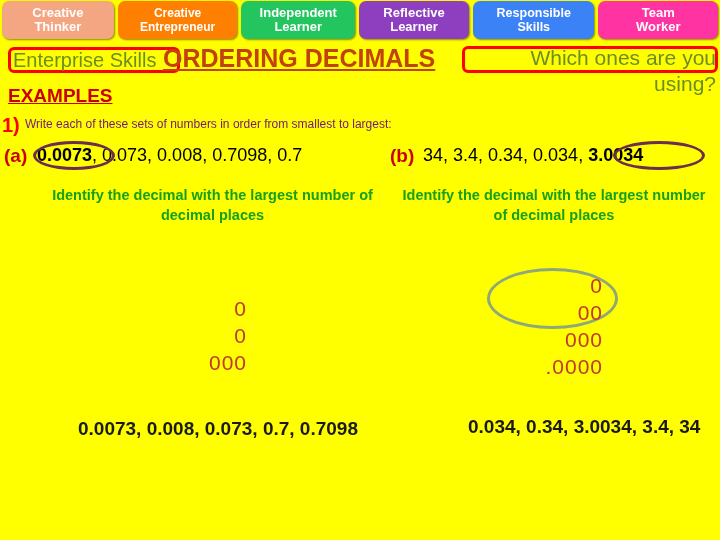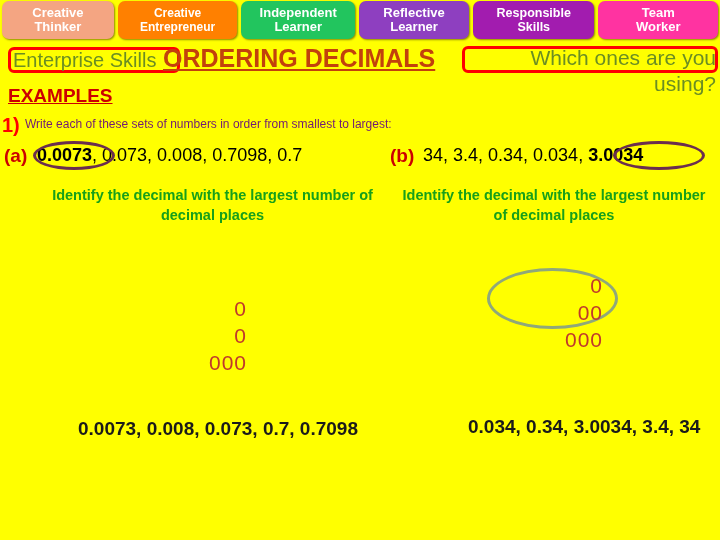--- a/index.html
+++ b/index.html
@@ -39,21 +39,21 @@
     text-align: center;
     box-shadow: 1px 1px 2px rgba(0,0,0,0.45);
     letter-spacing: 0px;
     white-space: nowrap;
   }
   .skill-tab .l2 { display: block; }
   .tab-0 { width: 116px; background: #F4A582; }
   .tab-1 { width: 124px; background: #FF8000; font-size: 12px; }
   .tab-2 { width: 118px; background: #22C55E; }
   .tab-3 { width: 114px; background: #8E3FC0; }
-  .tab-4 { width: 126px; background: #a21caf; font-size: 12.5px; }
+  .tab-4 { width: 126px; background: #3b82f6; font-size: 12.5px; }
   .tab-5 { width: 124px; background: #FF33A1; }
 
   
   #enterprise-skills {
     position: absolute;
     left: 8px;
     top: 47px;
     width: 172px;
     height: 26px;
     border: 3px solid #FF0000;
@@ -301,16 +301,17 @@
   <div>0</div>
   <div>0</div>
   <div>000</div>
 </div>
 
 <div id="oval-right"></div>
 <div class="zero-stack" id="zeros-right">
   <div>0</div>
   <div>00</div>
   <div>000</div>
+  <div>.0000</div>
 </div>
 
 <div class="answer" id="answer-a">0.0073, 0.008, 0.073, 0.7, 0.7098</div>
 <div class="answer" id="answer-b">0.034, 0.34, 3.0034, 3.4, 34</div>
 
 </body></html>

